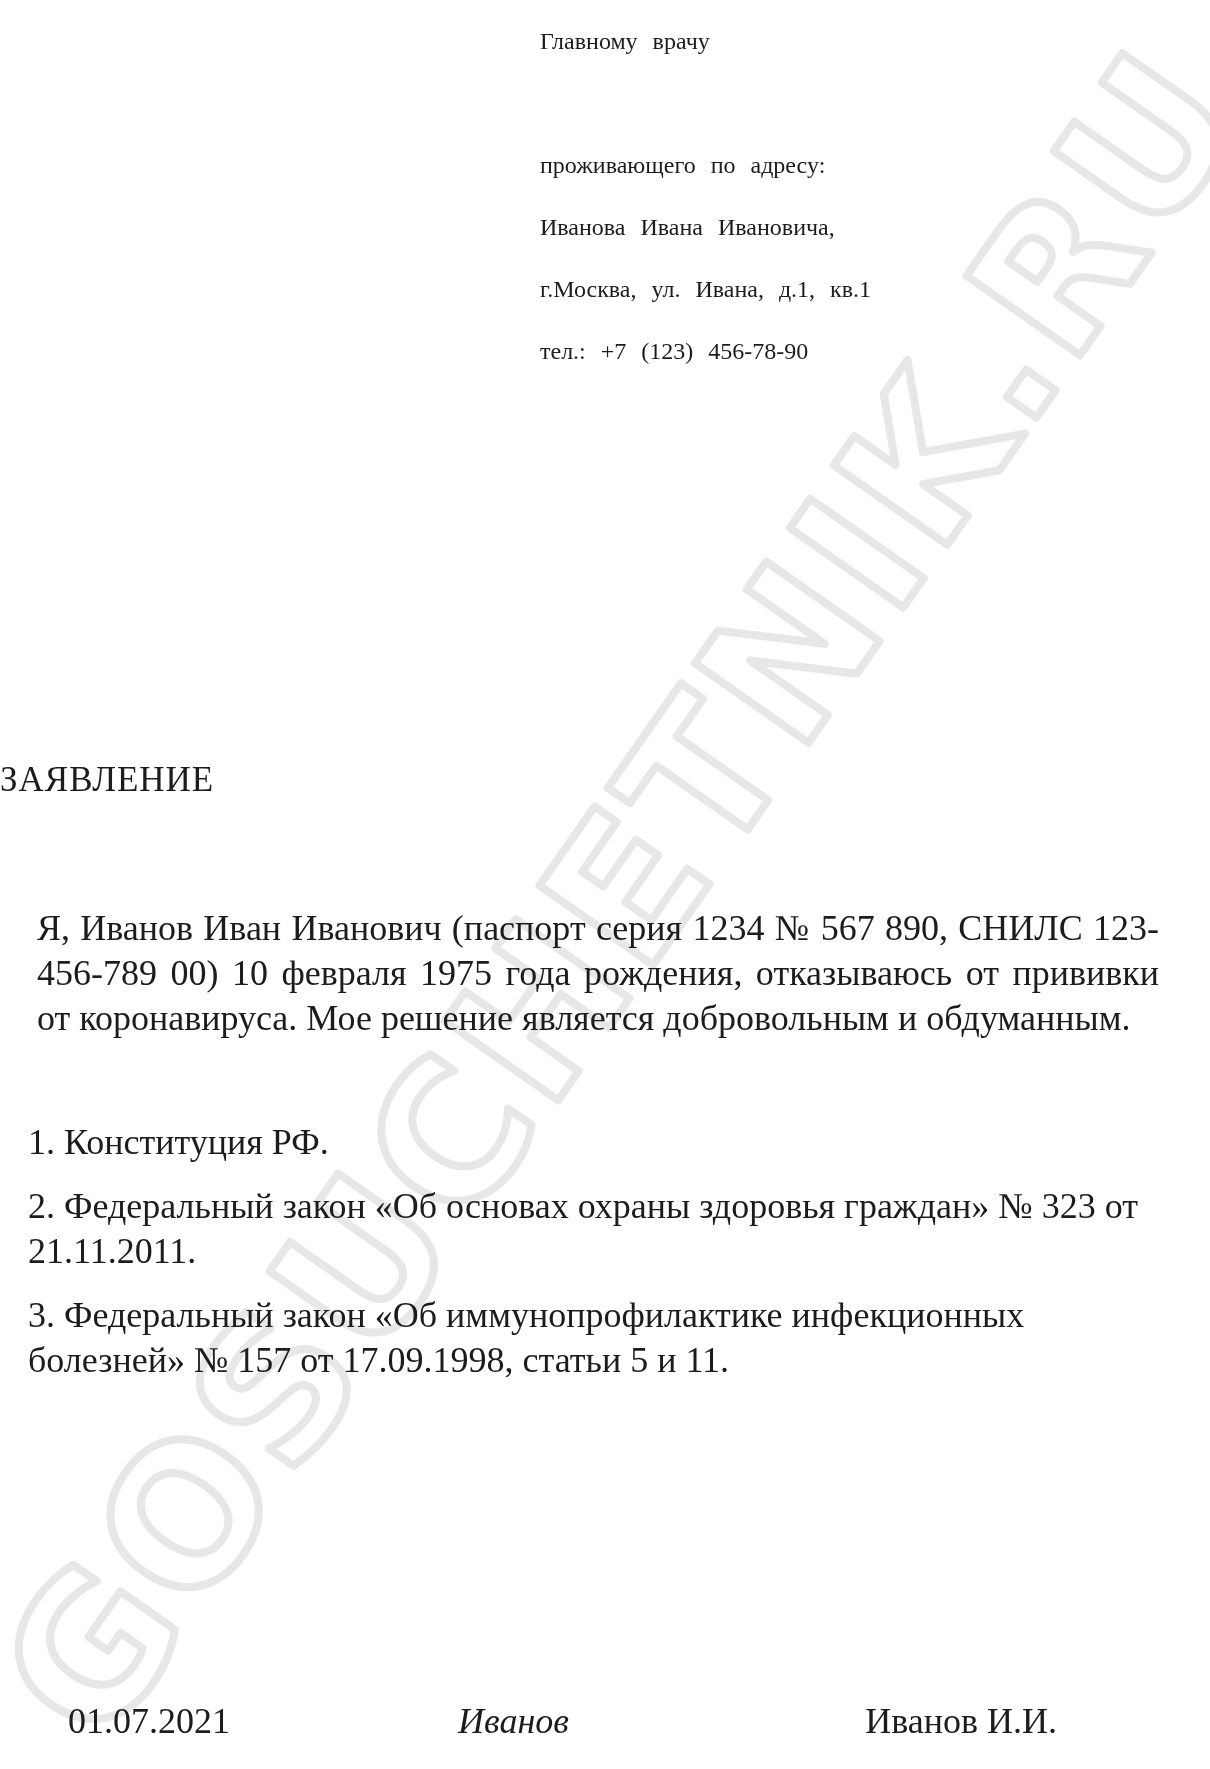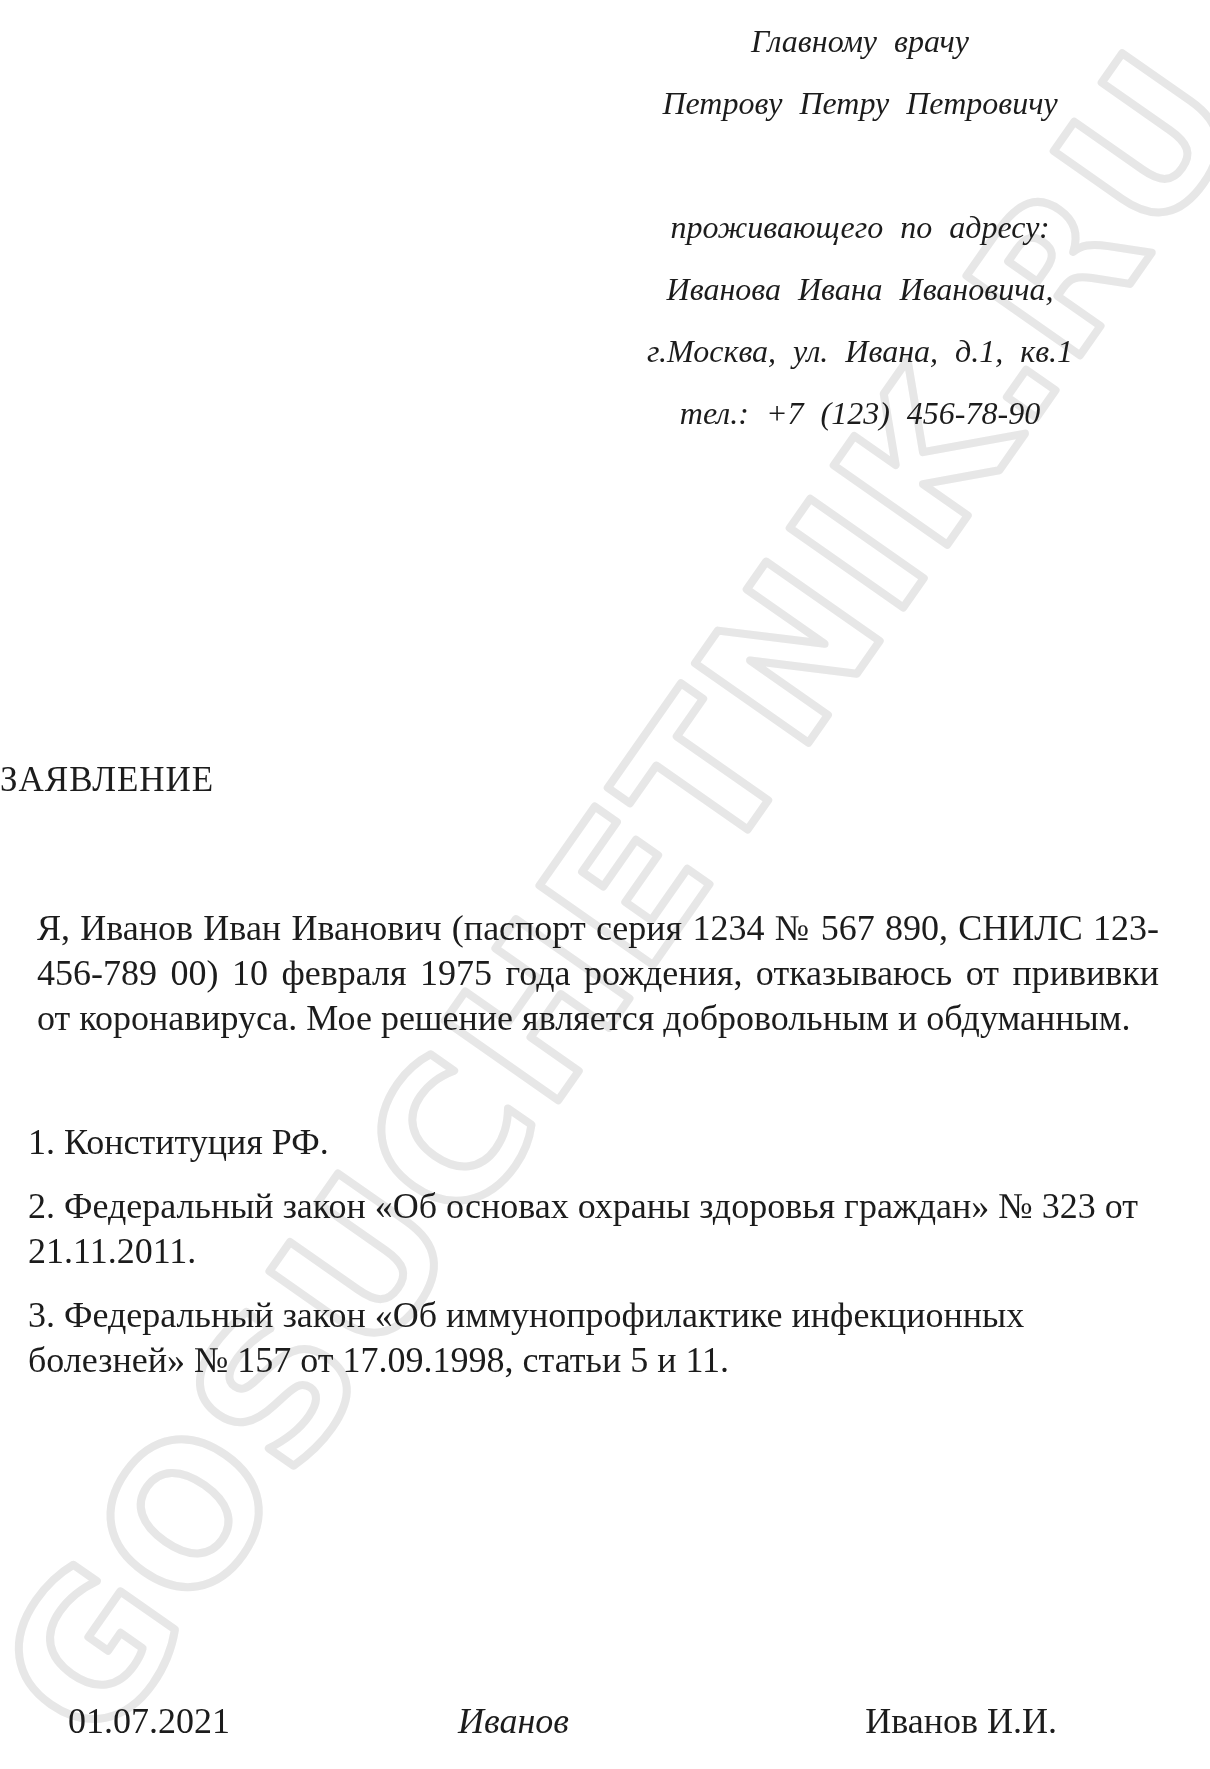--- a/index.html
+++ b/index.html
@@ -24,25 +24,24 @@
   }
   .content {
     position: relative;
     z-index: 1;
   }
   .addr-block {
     position: absolute;
     top: 10px;
     right: 30px;
     width: 640px;
-    text-align: center;
-    font-size: 32px;
+    text-align: left;
+    font-size: 24px;
     line-height: 62px;
     word-spacing: 9px;
-    font-style: italic;
   }
   .addr-line {
     white-space: nowrap;
   }
   .applicant-block {
     margin-top: 62px; 
   }
   .doc-title {
     position: absolute;
     top: 760px;
@@ -107,21 +106,20 @@
 
   <svg class="watermark-svg" width="1210" height="1769" viewBox="0 0 1210 1769" aria-hidden="true">
     <text x="622" y="895" transform="rotate(-55 622 895)" text-anchor="middle" dominant-baseline="central" font-family="DejaVu Sans, sans-serif" font-size="190" font-weight="bold" letter-spacing="6" fill="#ffffff" stroke-width="8" stroke-linejoin="round" stroke-linecap="round" stroke="#e7e7e7">GOSUCHETNIK.RU</text>
   </svg>
 
   <div class="content">
 
     <div class="addr-block">
       <div>
         <div class="addr-line">Главному врачу</div>
-        <div class="addr-line">Петрову Петру Петровичу</div>
       </div>
       <div class="applicant-block">
         <div class="addr-line">проживающего по адресу:</div>
         <div class="addr-line">Иванова Ивана Ивановича,</div>
         <div class="addr-line">г.Москва, ул. Ивана, д.1, кв.1</div>
         <div class="addr-line">тел.: +7 (123) 456-78-90</div>
       </div>
     </div>
 
     <div class="doc-title">ЗАЯВЛЕНИЕ</div>

